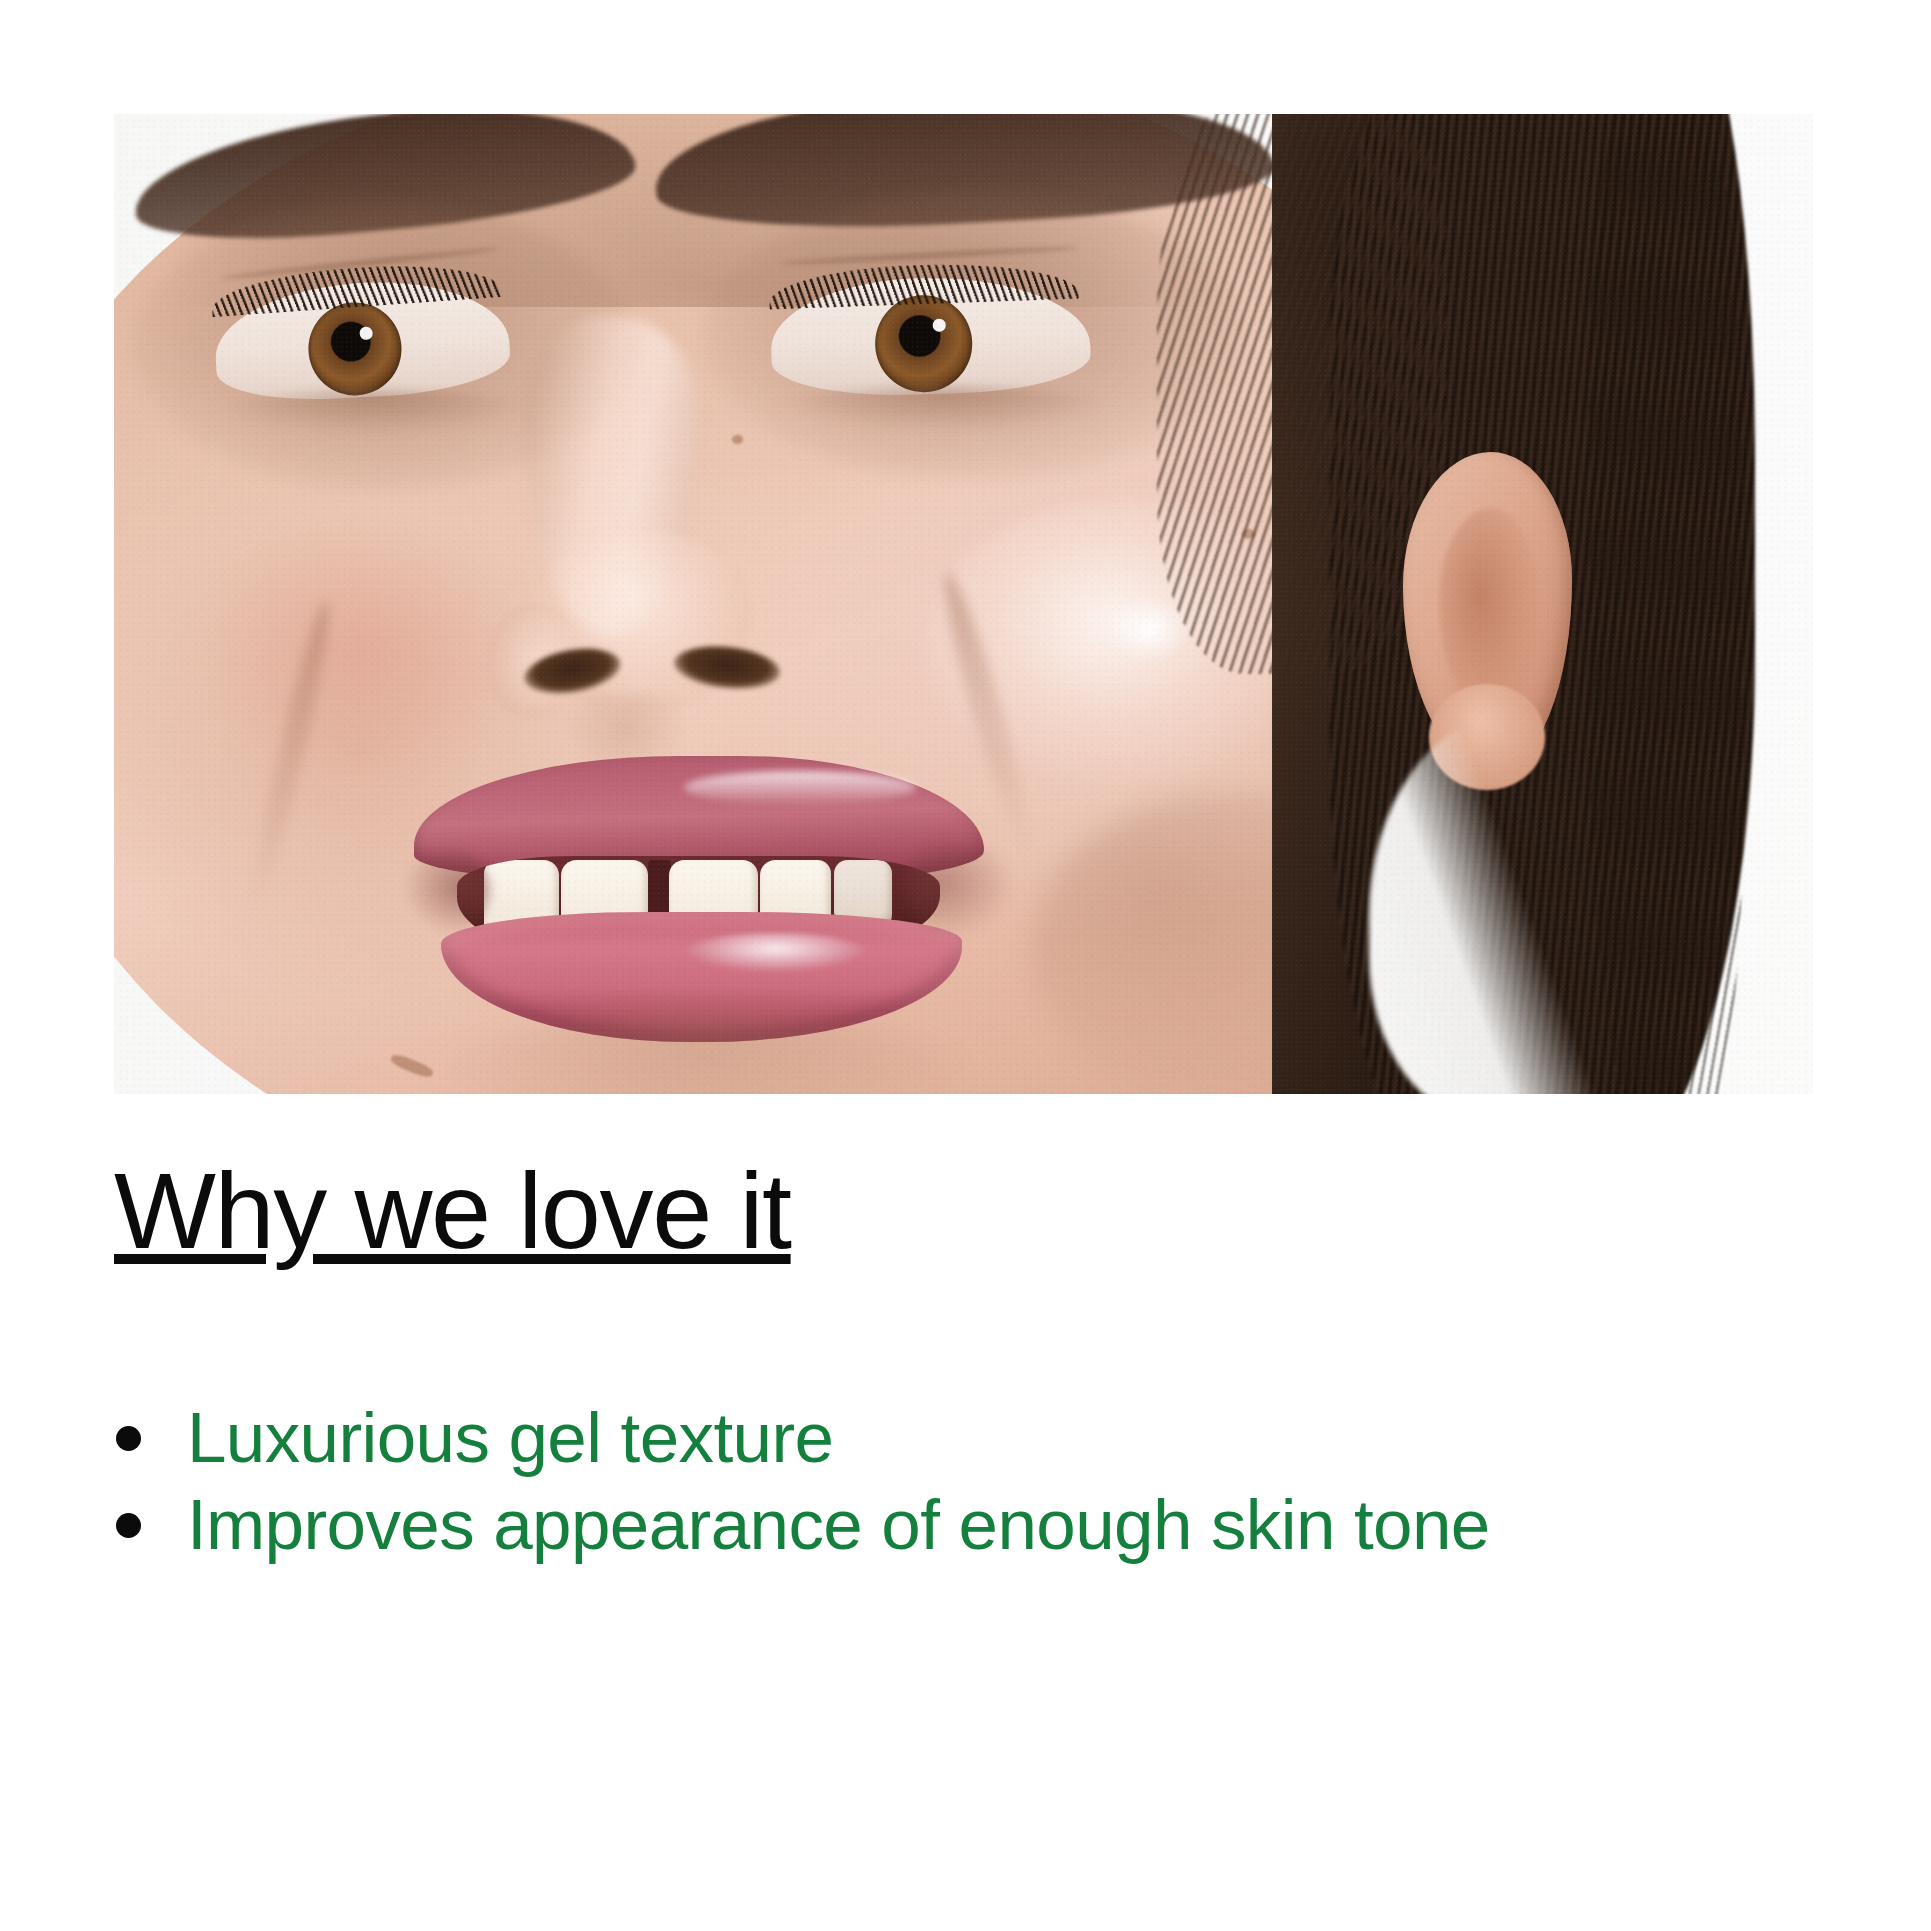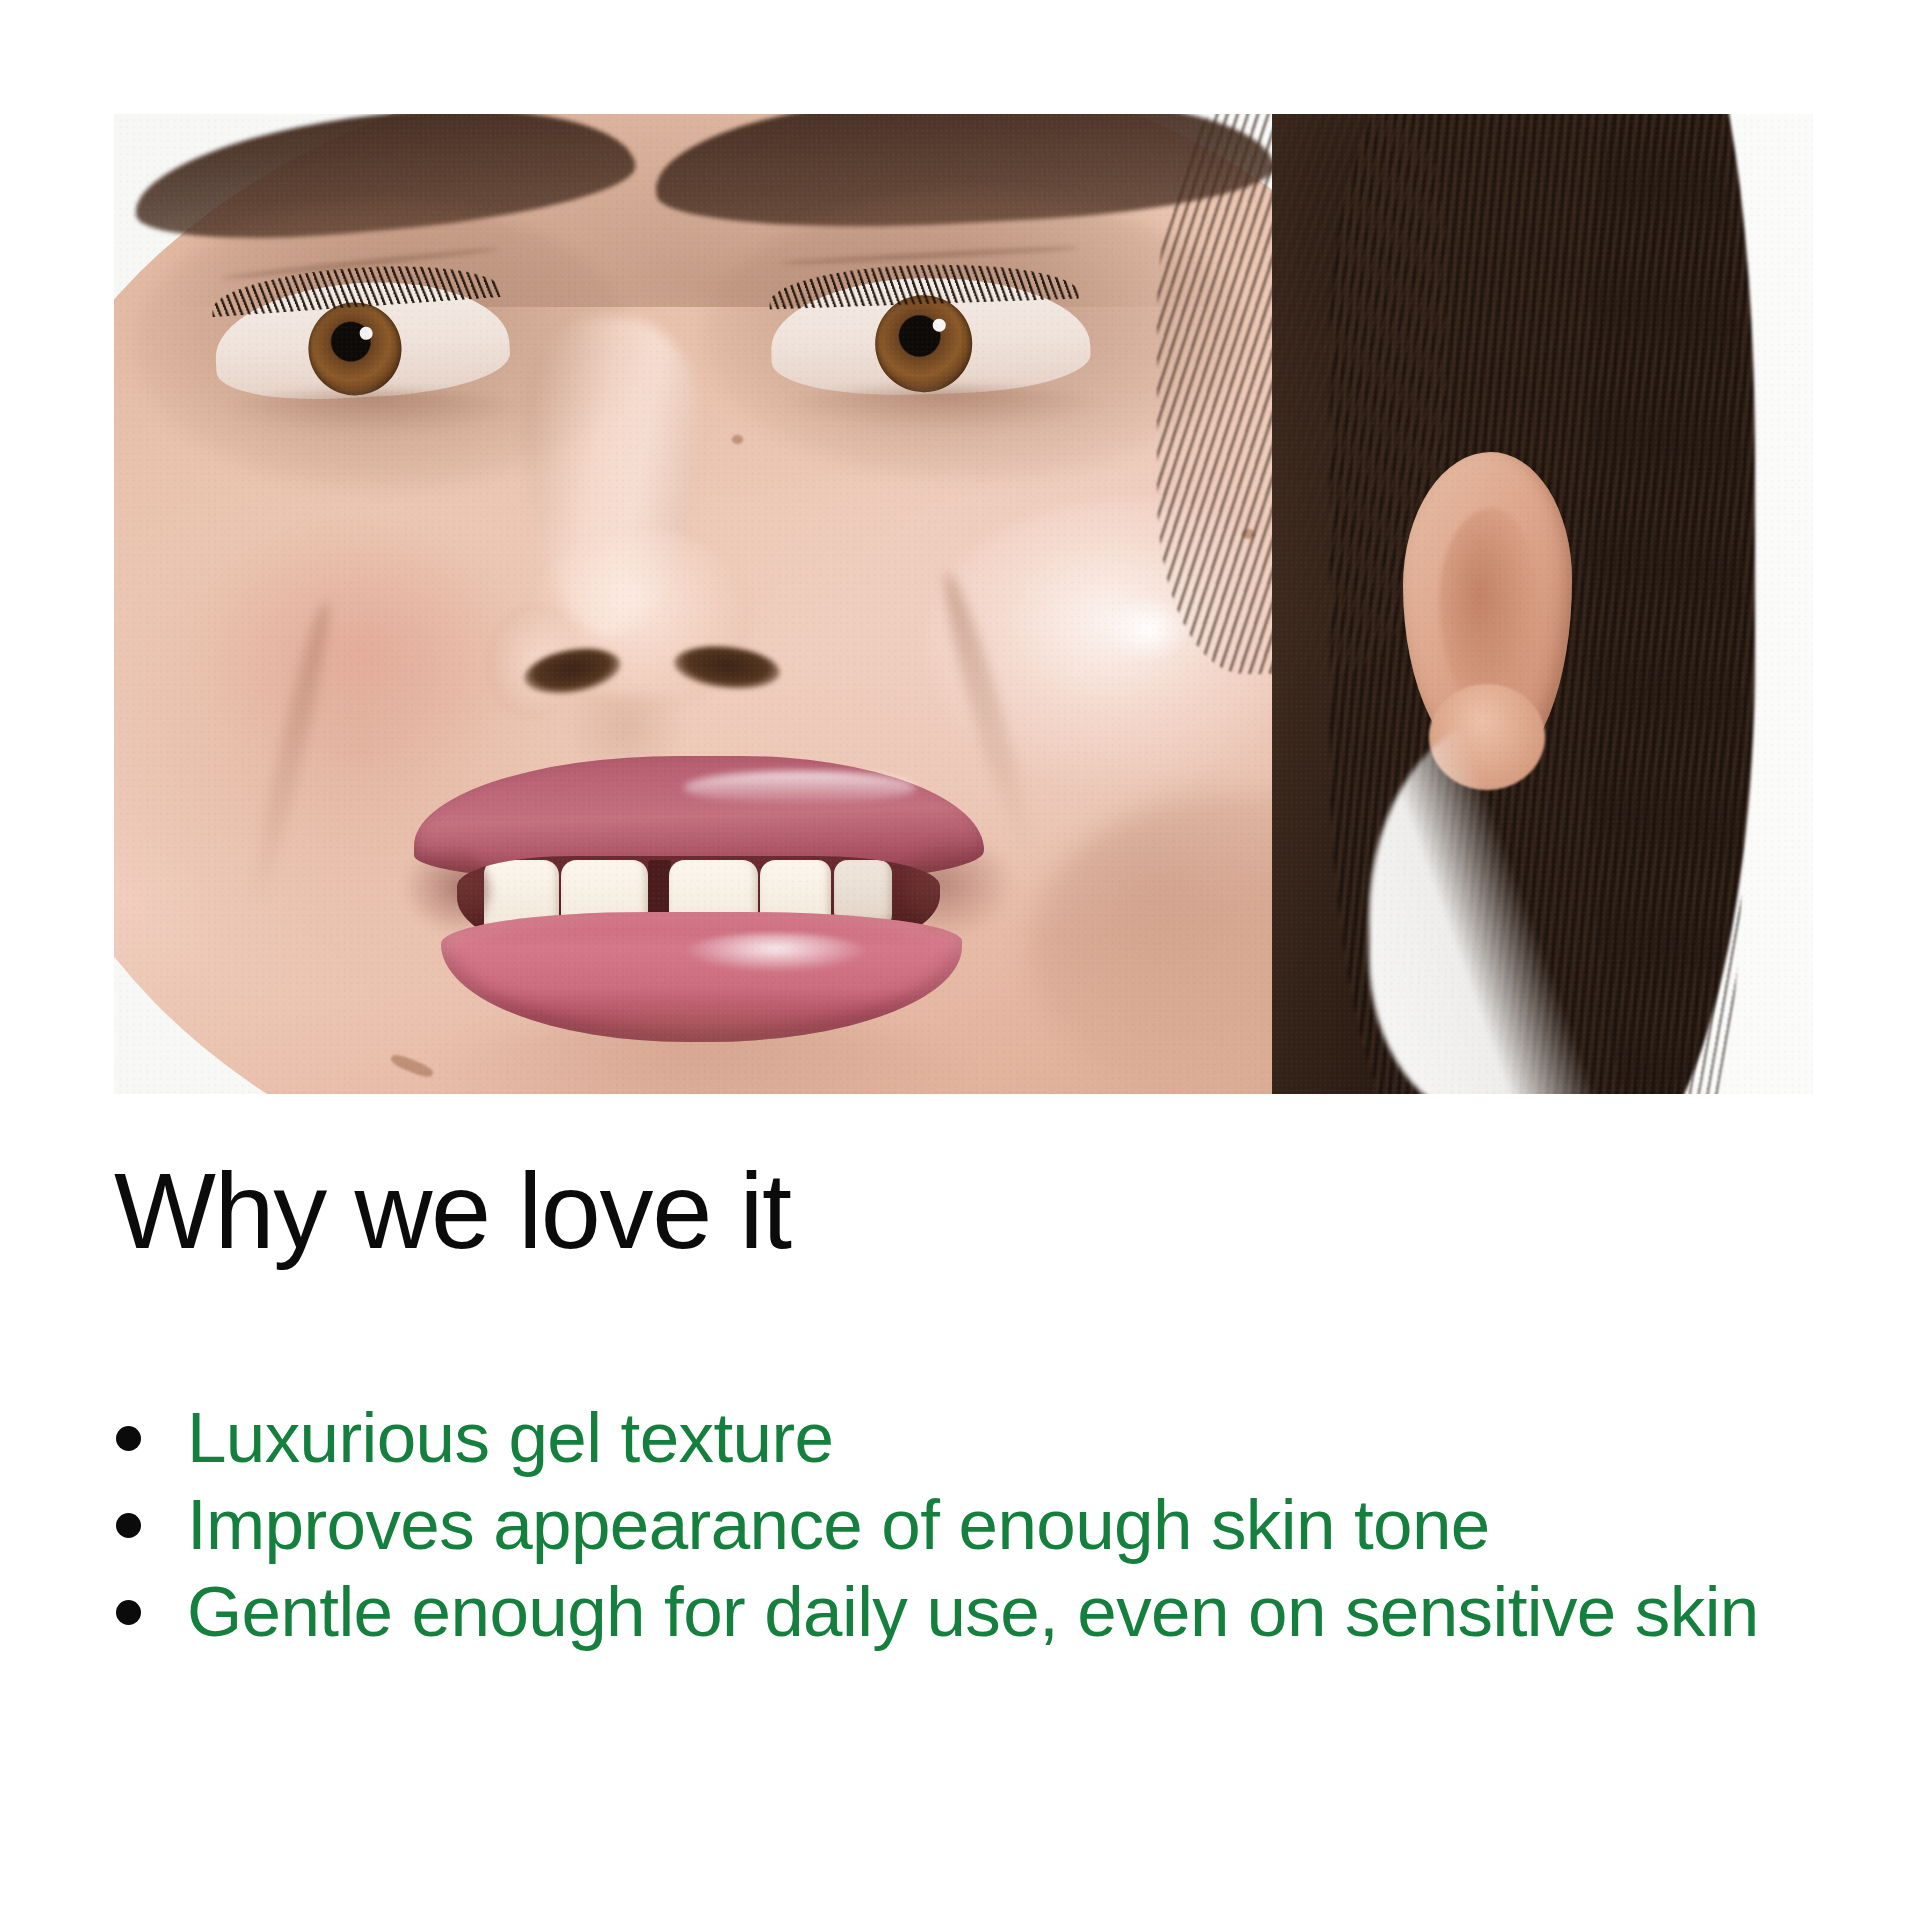--- a/index.html
+++ b/index.html
@@ -464,20 +464,21 @@
     top: 1157px;
     width: 1738px;
   }
   .heading {
     font-size: 108px;
     line-height: 1.0;
     font-weight: 400;
     letter-spacing: -1.4px;
     color: #0b0b0b;
     margin: 0;
+    text-decoration: underline;
   }
   .bullets {
     list-style: none;
     margin: 0;
     padding: 0;
     position: absolute;
     top: 243px;
     left: 1.9px;
     width: 1728px;
   }
@@ -599,21 +600,17 @@
 
     <ul class="bullets">
       <li class="bullet-item">
         <span class="bullet-dot"></span>
         <span class="bullet-text">Luxurious gel texture</span>
       </li>
       <li class="bullet-item">
         <span class="bullet-dot"></span>
         <span class="bullet-text">Improves appearance of enough skin tone</span>
       </li>
-      <li class="bullet-item">
-        <span class="bullet-dot"></span>
-        <span class="bullet-text">Gentle enough for daily use, even on sensitive skin</span>
-      </li>
     </ul>
   </div>
 
 </div>
 
 
 </body></html>

